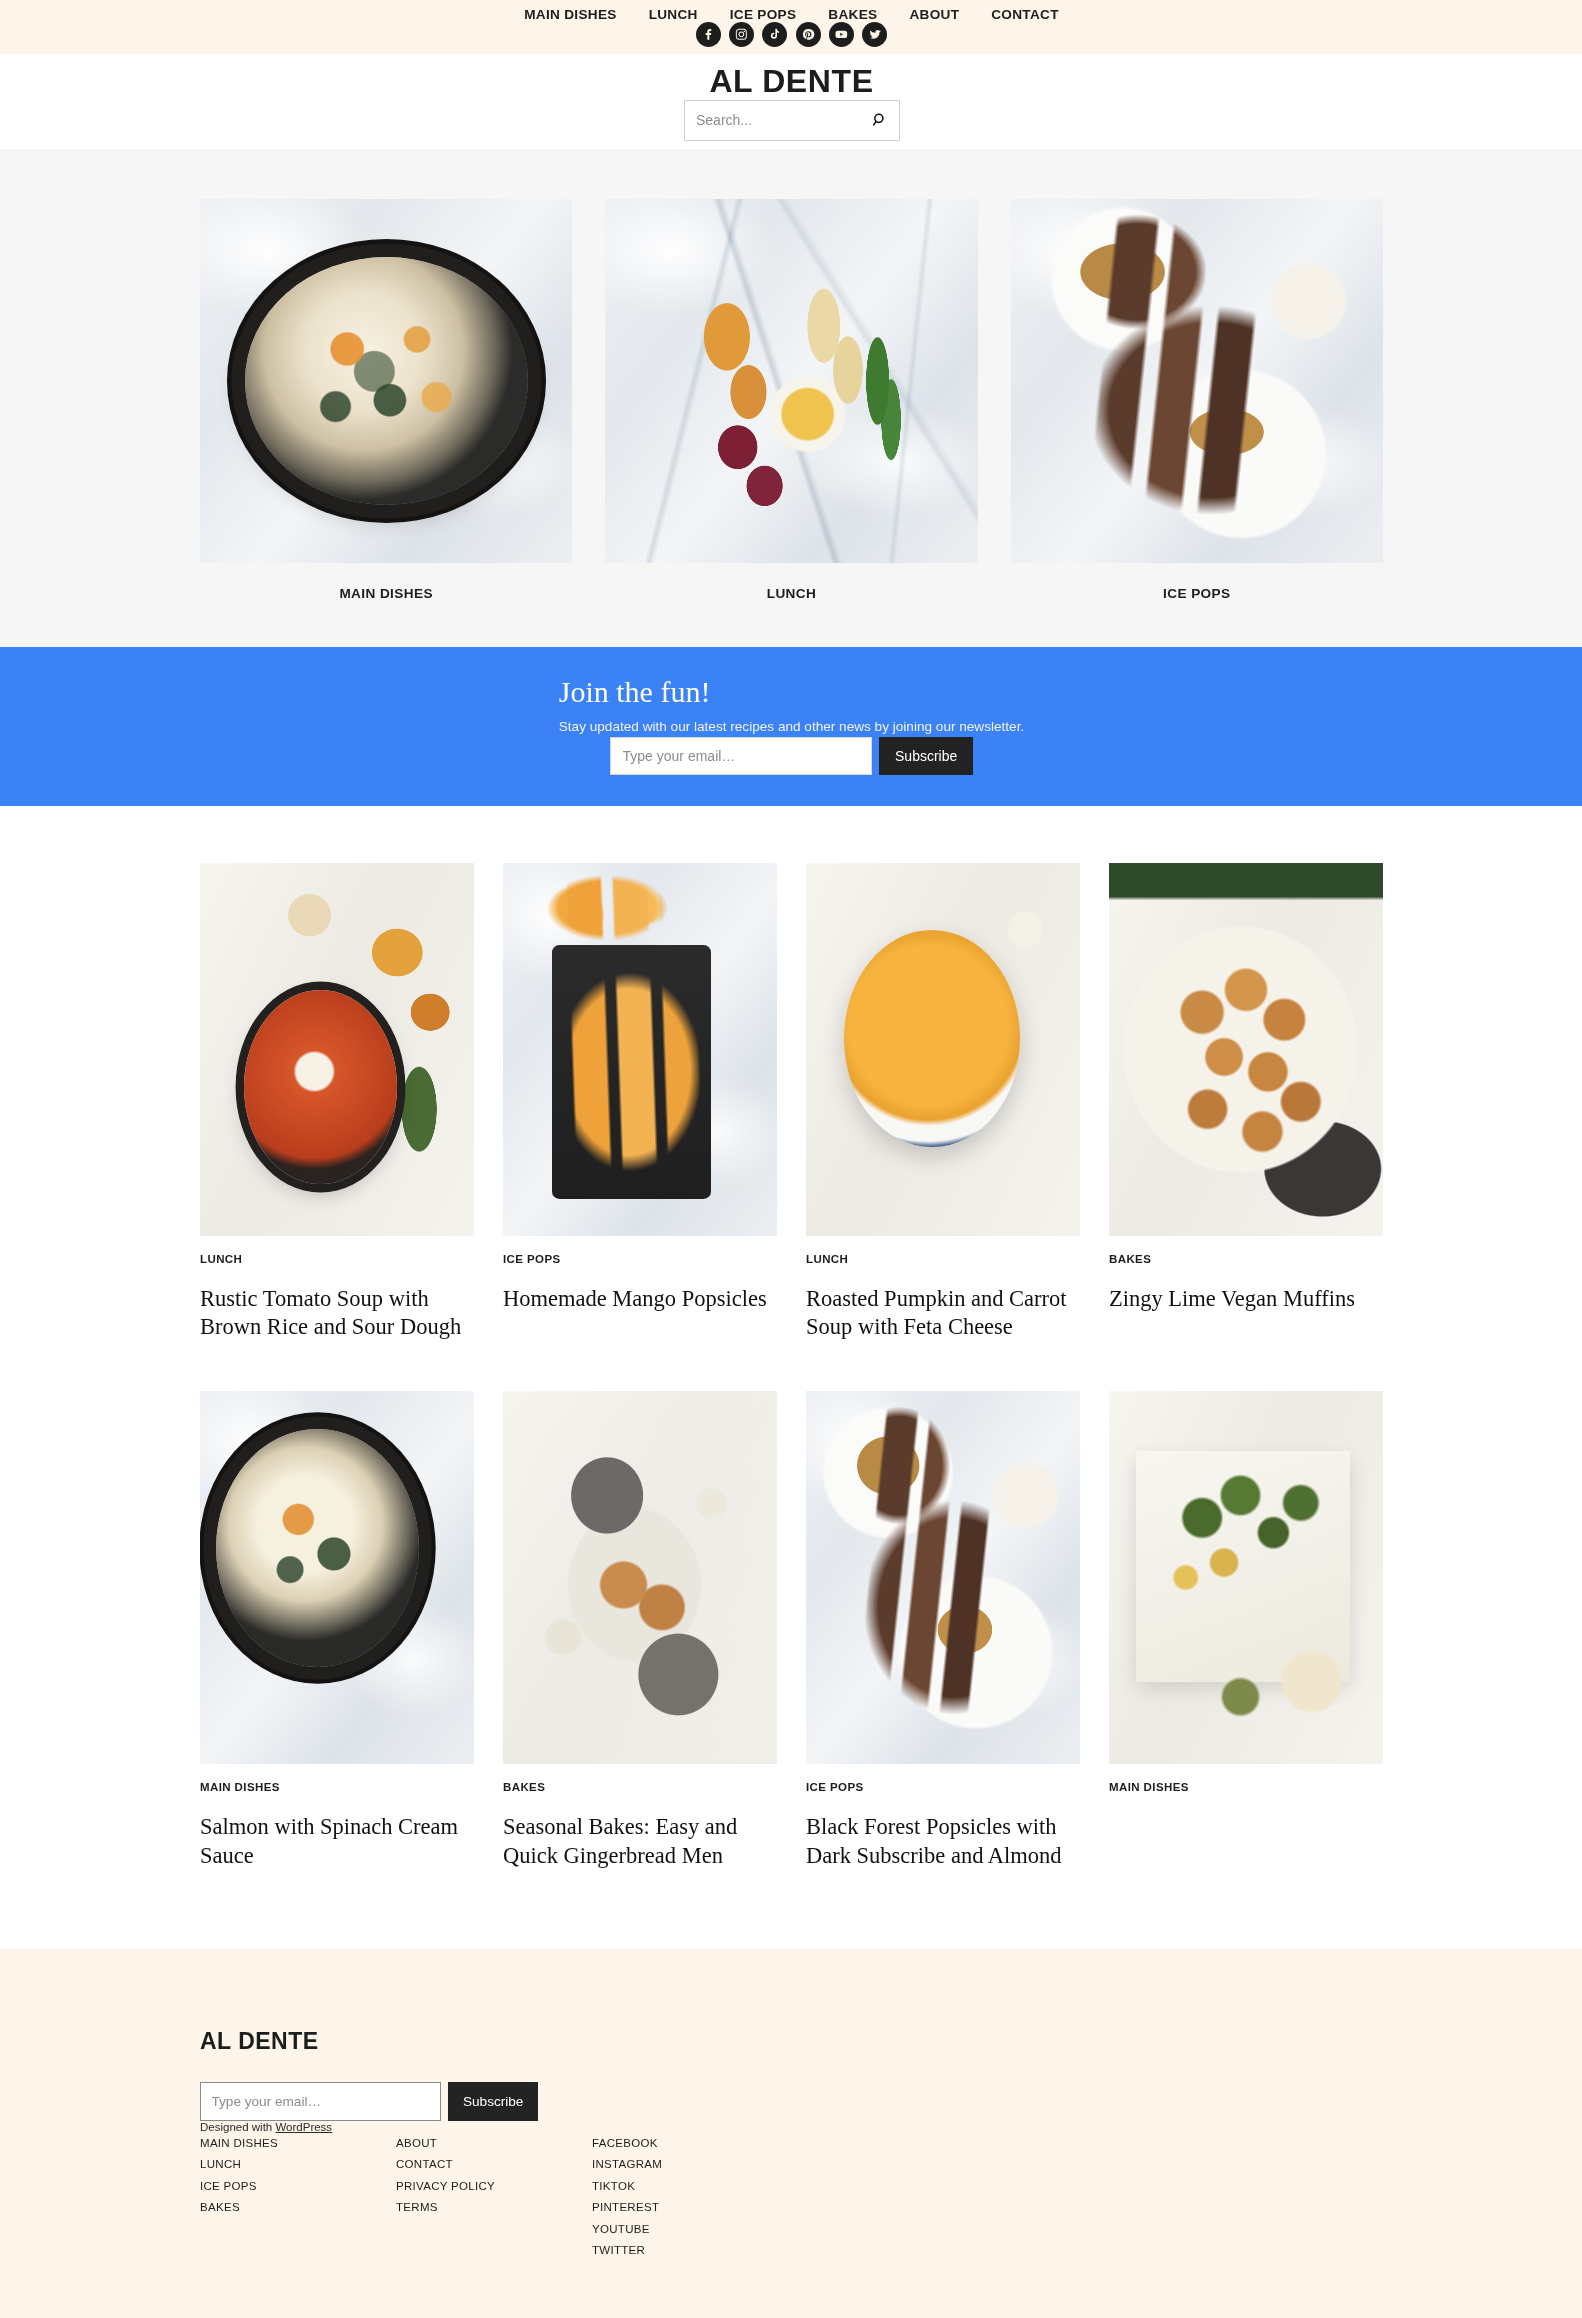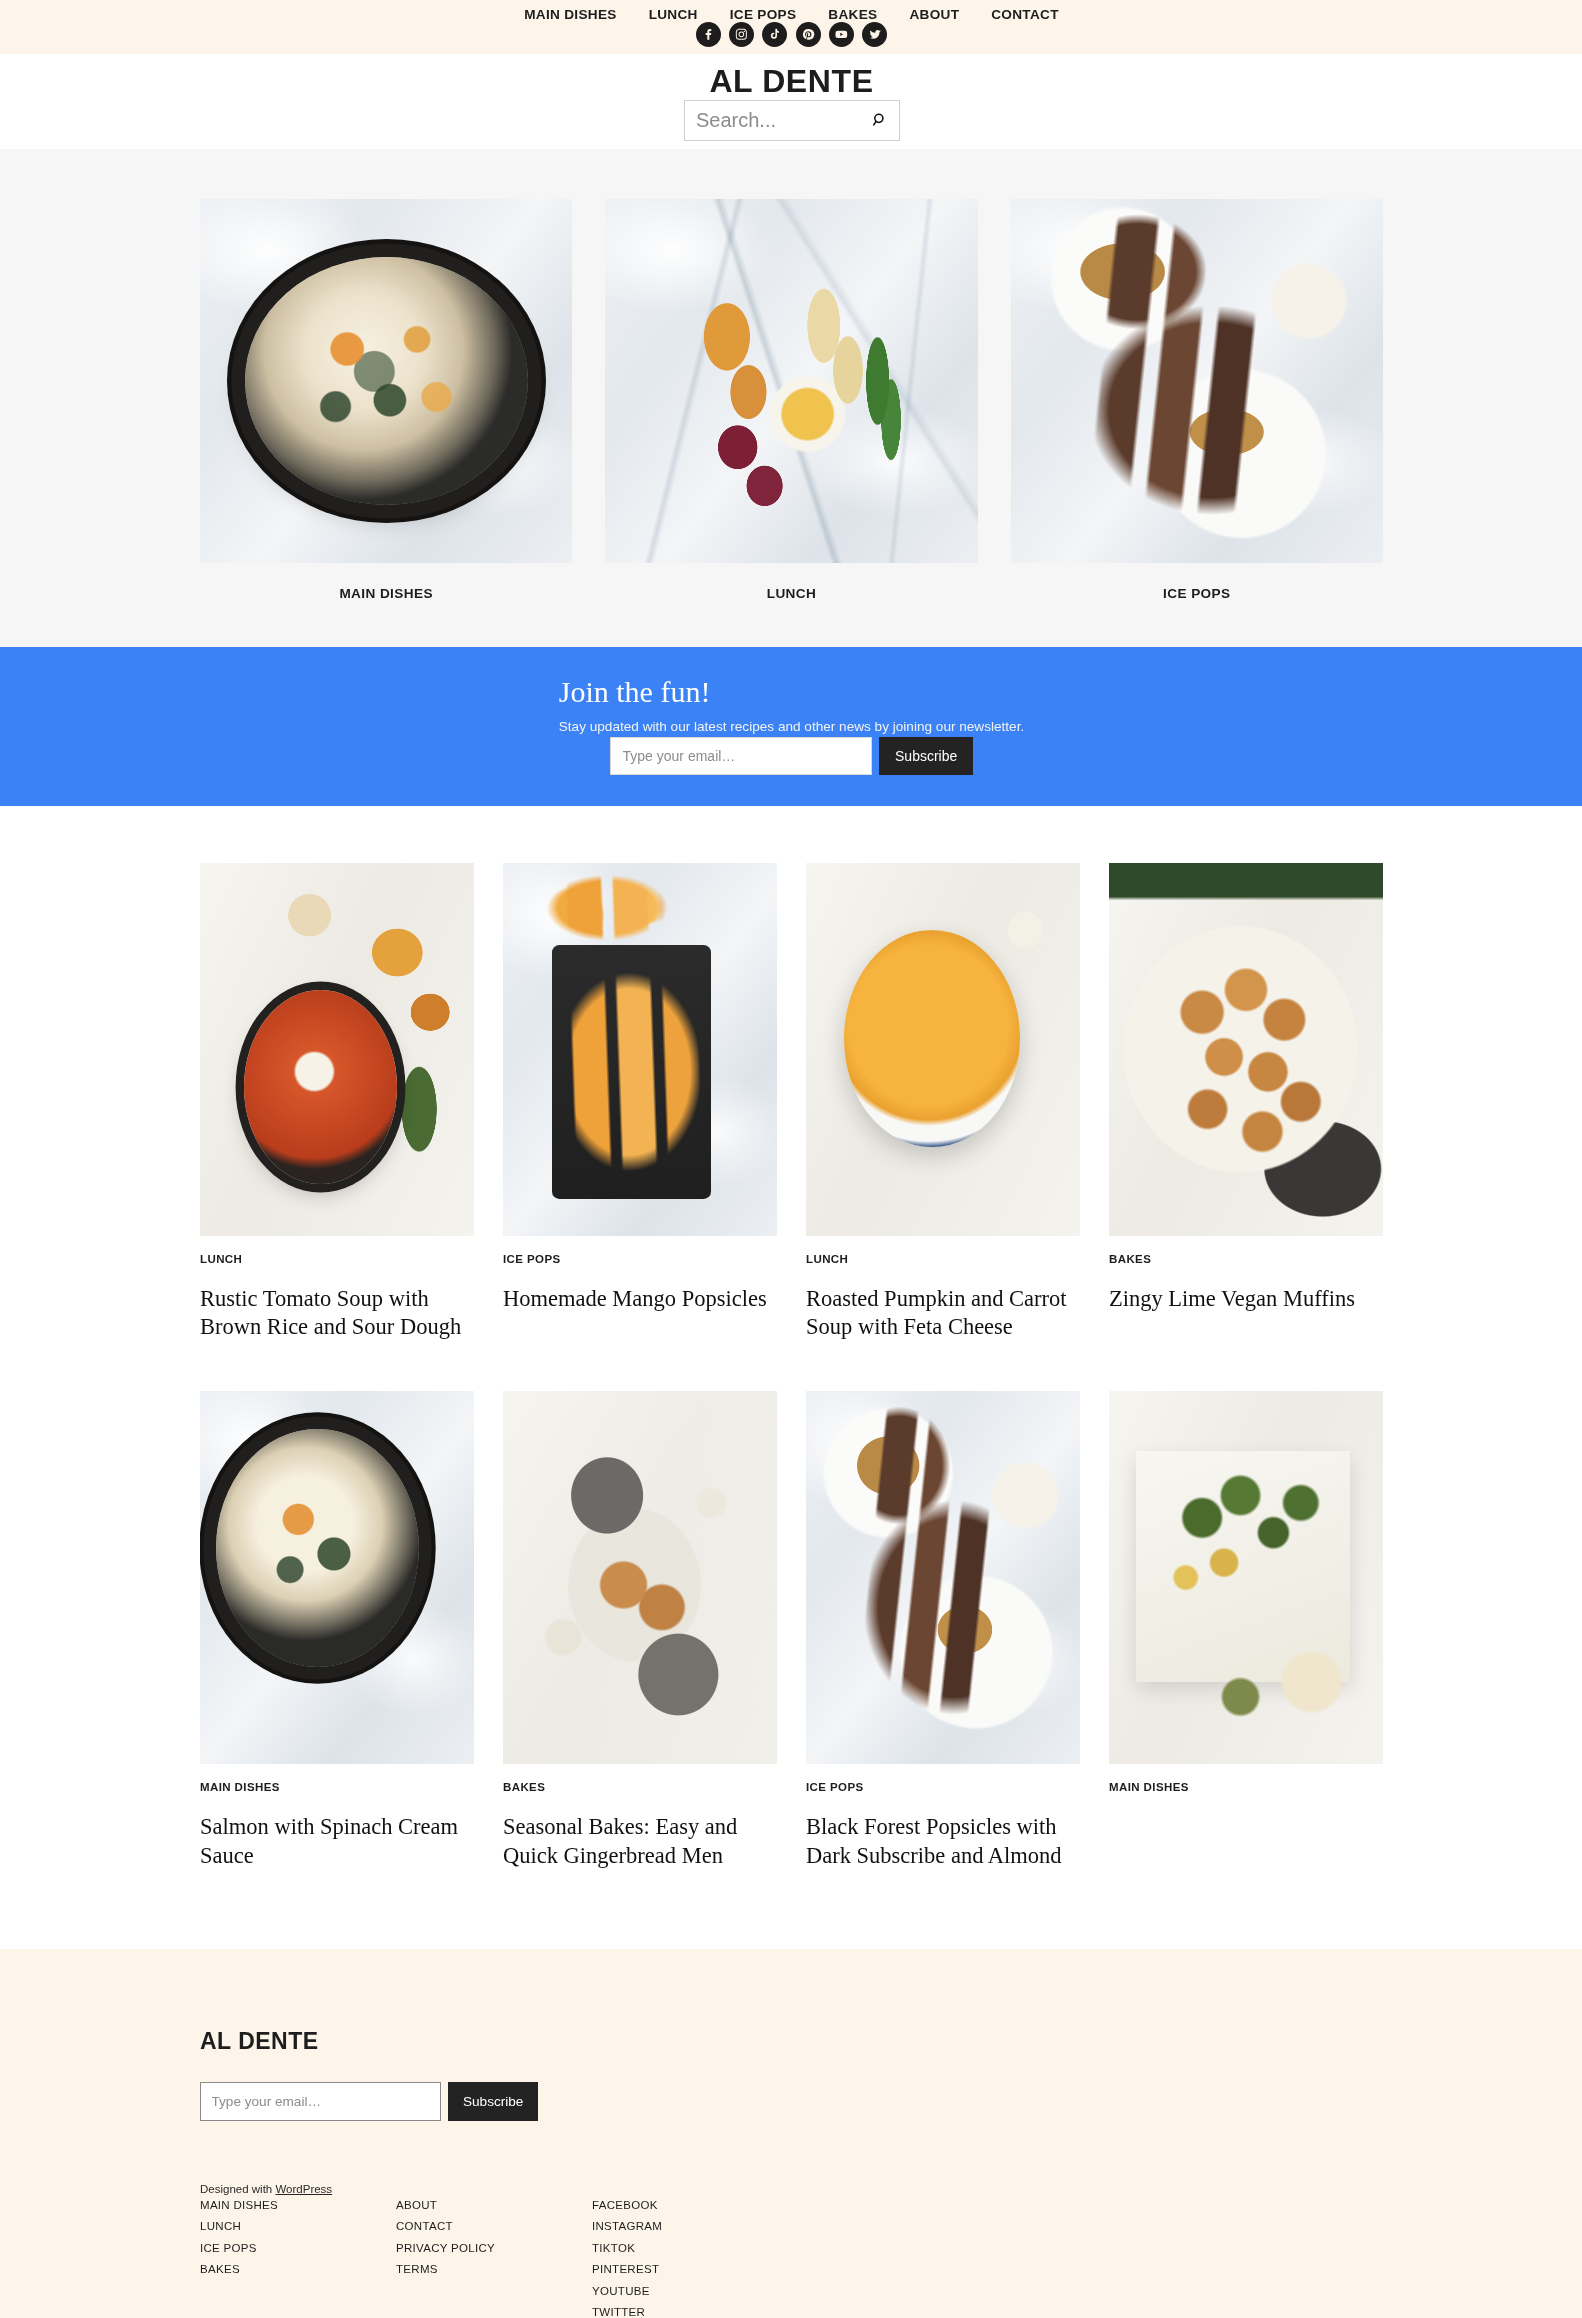--- a/index.html
+++ b/index.html
@@ -77,21 +77,21 @@
     position: relative;
     width: 216px; height: 41px;
     border: 1px solid #cfcfcf;
     background: #fff;
     display: flex; align-items: center;
   }
   .searchbox input {
     flex: 1;
     border: 0; outline: 0; background: transparent;
     font-family: "Liberation Sans", sans-serif;
-    font-size: 20px; color: #333;
+    font-size: 14px; color: #333;
     padding: 0 28px 0 11.5px;
     height: 100%;
   }
   .searchbox input::placeholder { color: #8c8c8c; }
   .search-ico {
     position: absolute; right: 10.5px; top: 50%;
     transform: translateY(-50%);
     width: 15.7px; height: 15.7px;
   }
   .search-ico svg { width: 15.7px; height: 15.7px; stroke: #111; fill: none; stroke-width: 2.4; }
@@ -220,21 +220,20 @@
     font-size: 13.6px; color: #222; padding: 0 10.5px; outline: 0;
   }
   .f-form input::placeholder { color: #8c8c8c; }
   .f-btn {
     height: 39px; padding: 0 14.7px;
     background: #232323; border: 0; color: #fff;
     font-family: "Liberation Sans", sans-serif;
     font-size: 13.6px; cursor: pointer;
   }
   .f-credit {
-    margin-top: 62px;
     font-size: 11.5px; color: #2a2a2a;
   }
   .f-credit a { color: #2a2a2a; text-decoration: underline; }
 
   .f-cols { display: flex; gap: 0; padding-top: 4.2px; }
   .f-col { width: 196px; }
   .f-col:last-child { width: 157px; }
   .f-col ul { list-style: none; }
   .f-col li { margin-bottom: 9.4px; }
   .f-col a {

